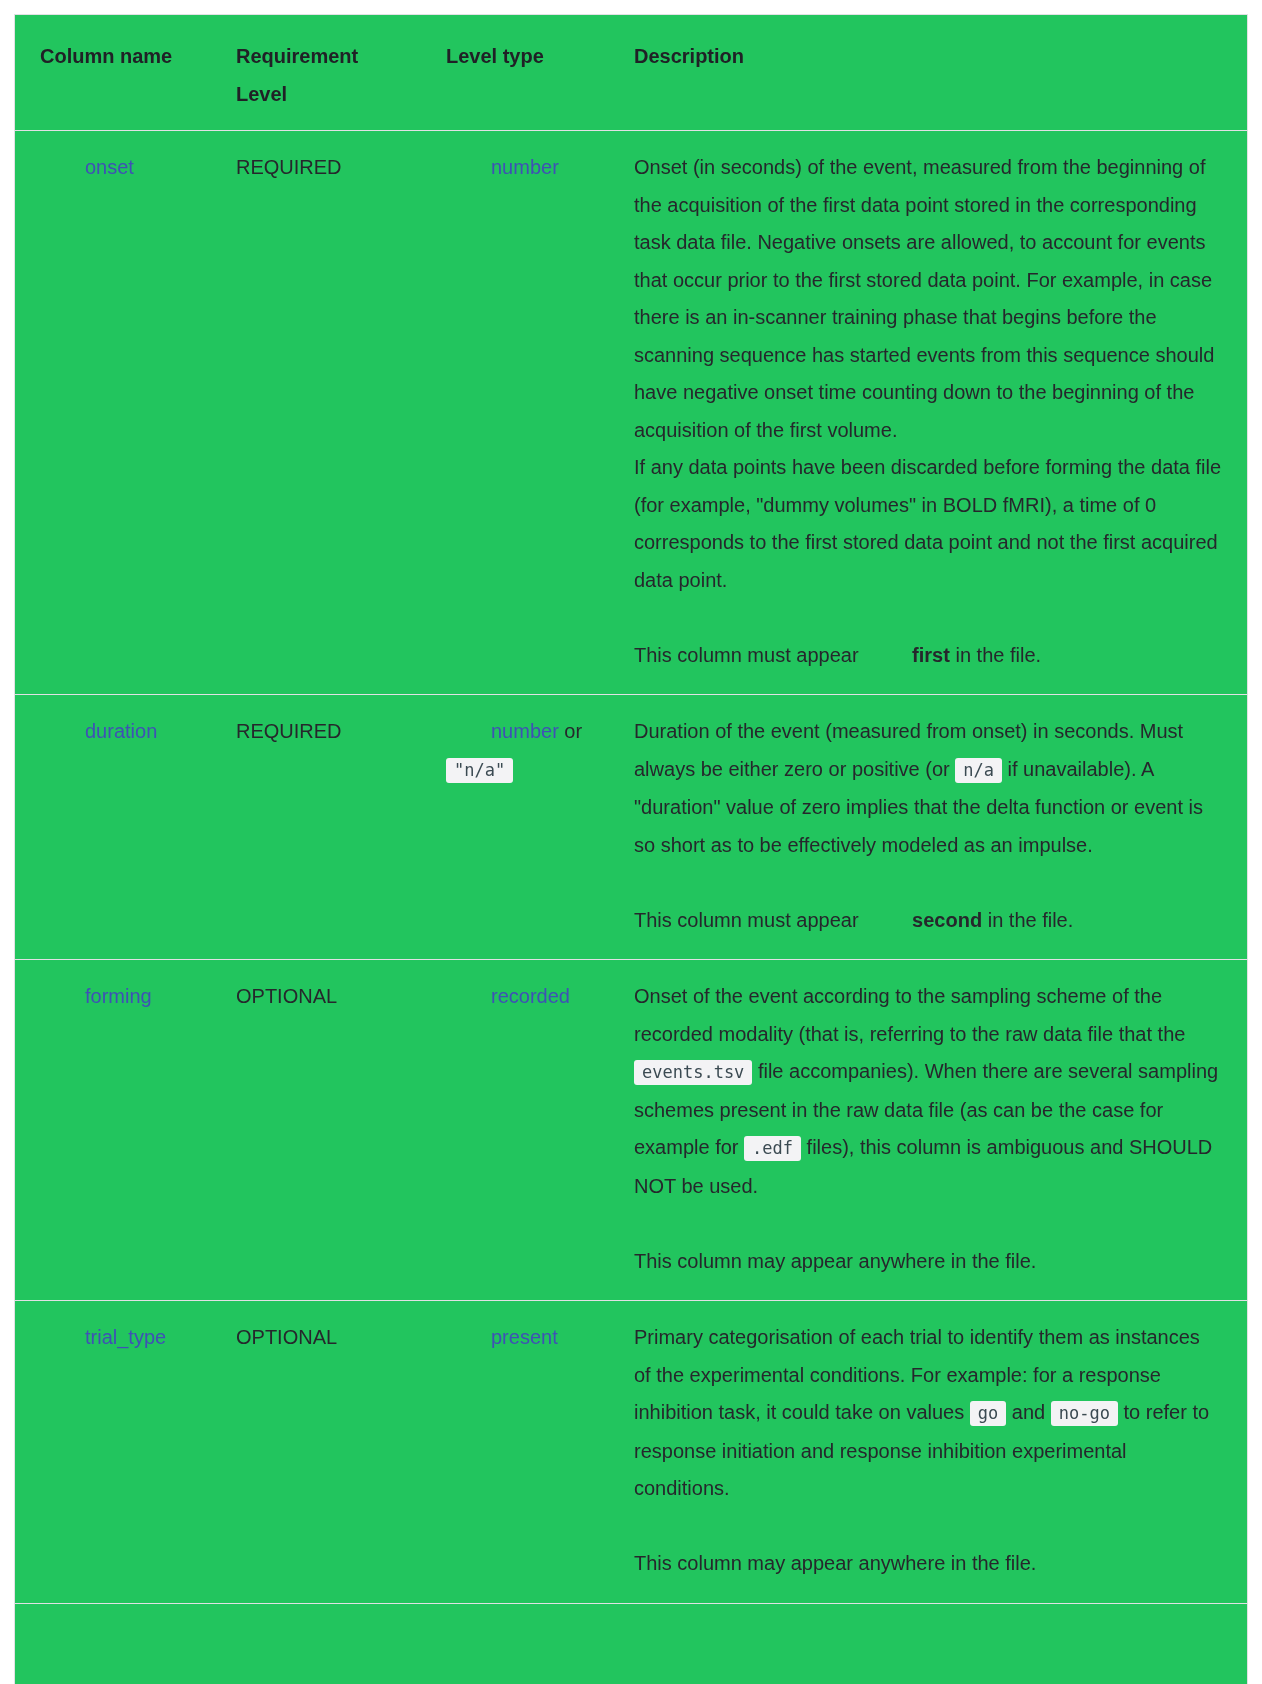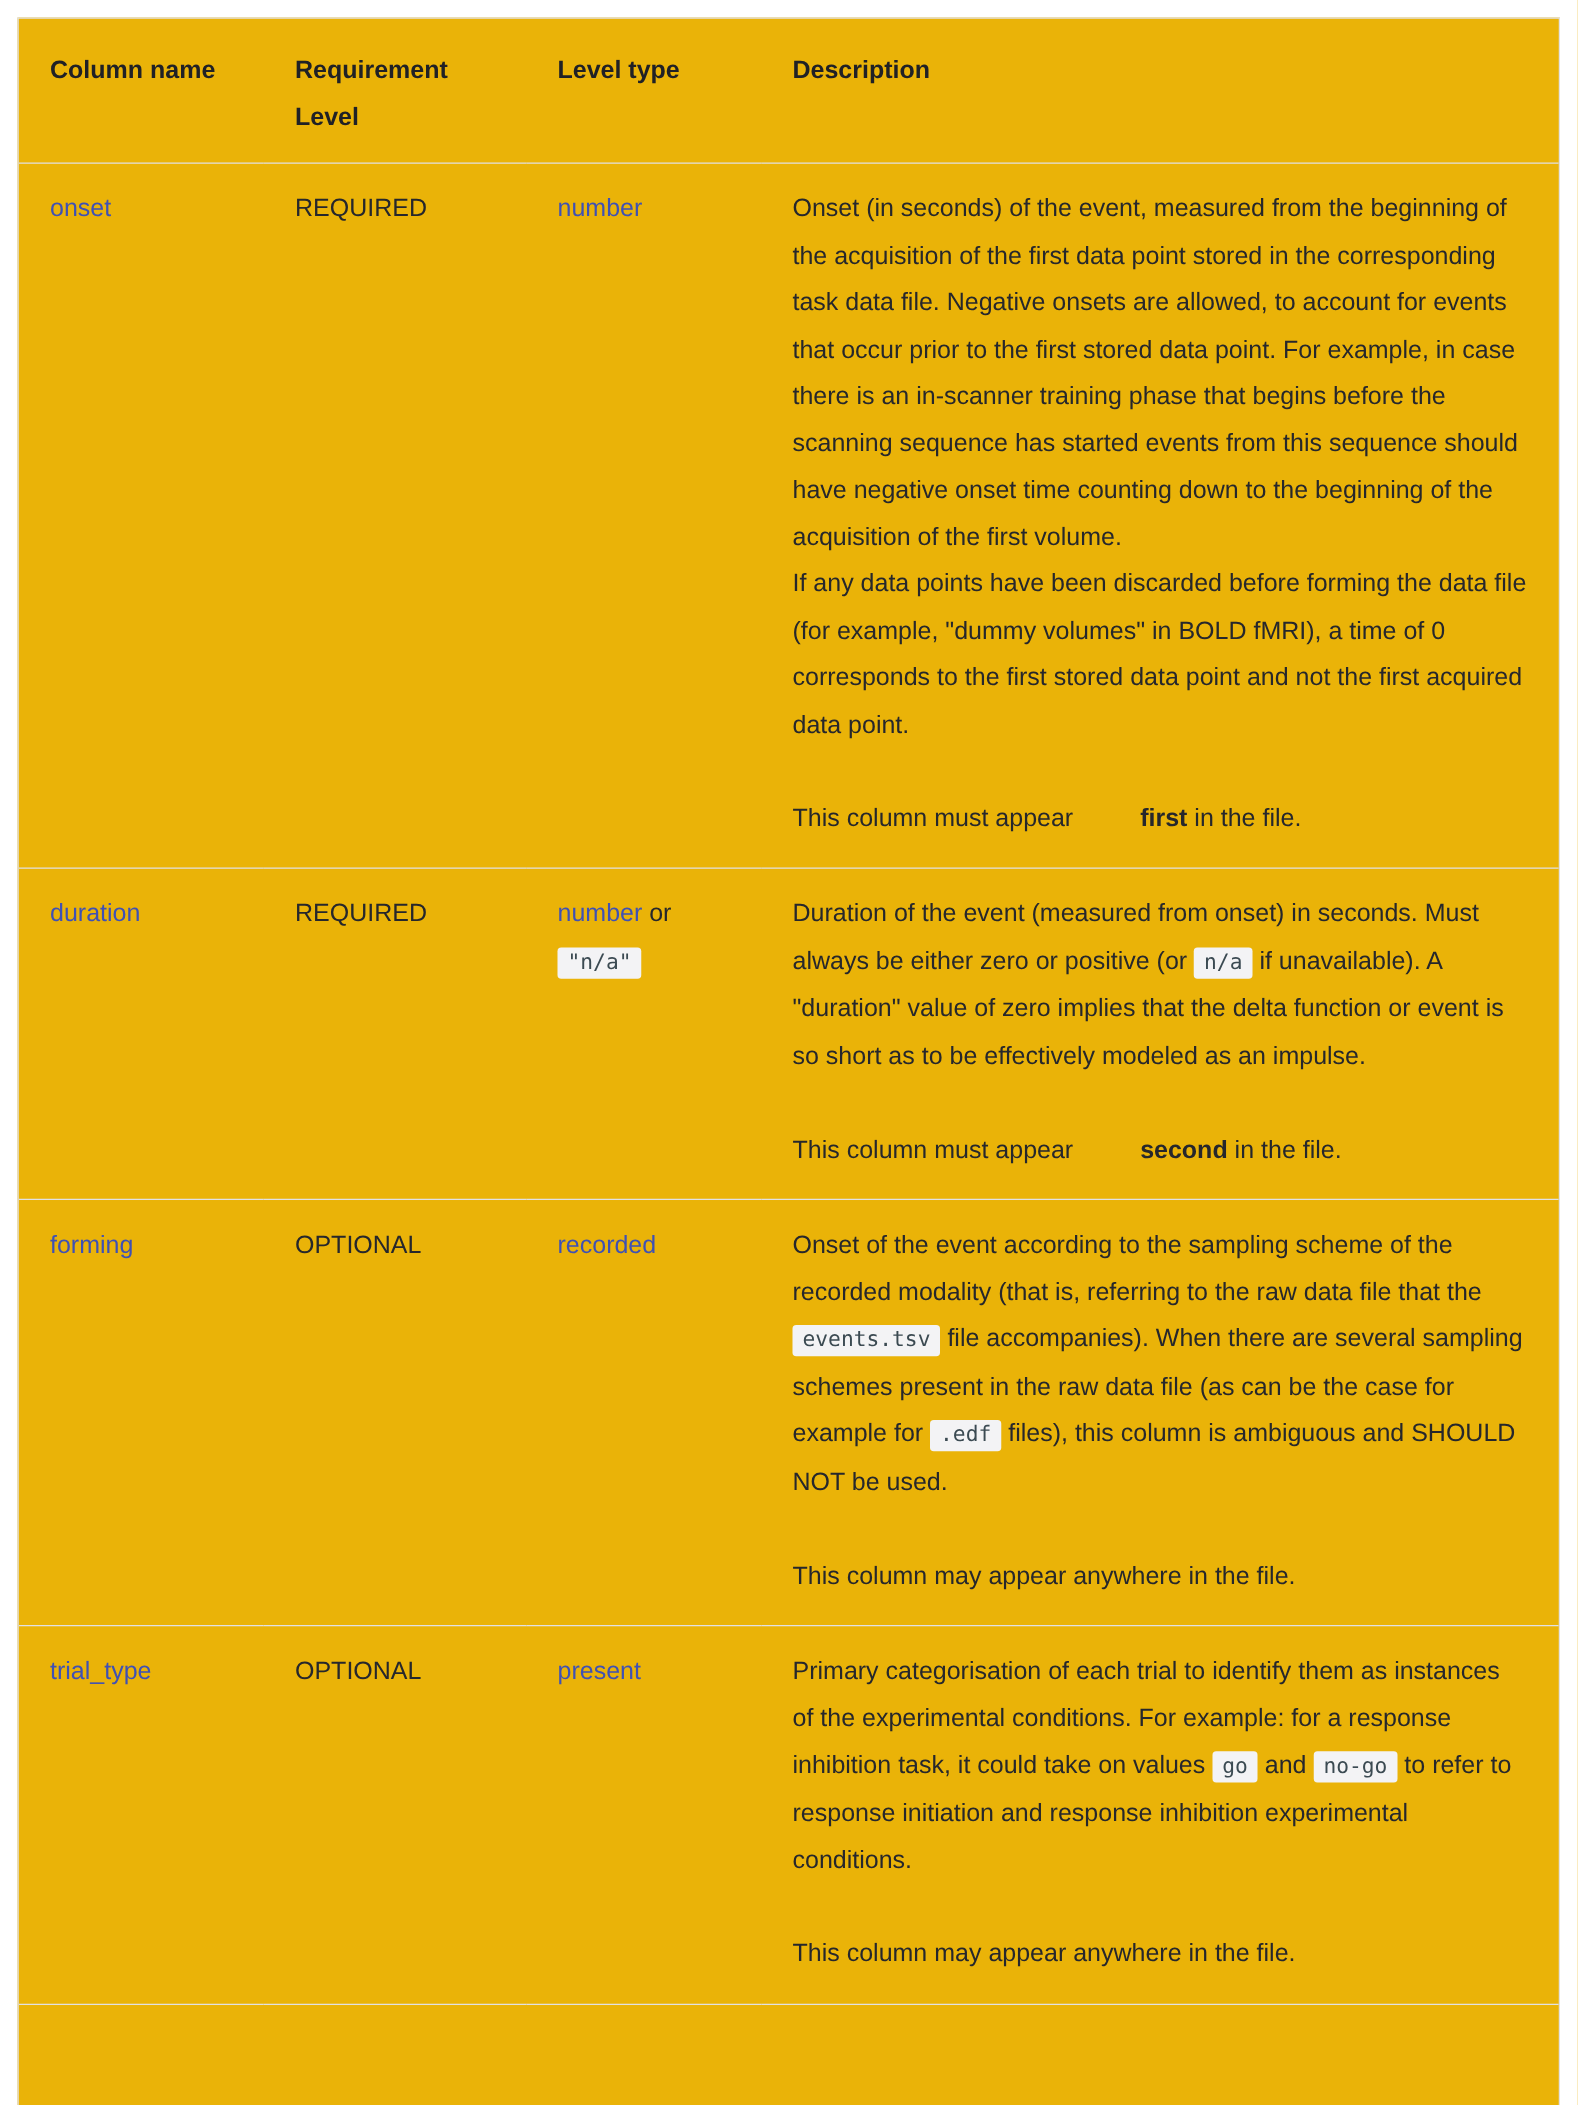--- a/index.html
+++ b/index.html
@@ -14,21 +14,21 @@
 
   .table-wrap {
     position: absolute;
     left: 14px;
     top: 14px;
     width: 1234px;
     height: 1670px;
     border: 1px solid #e1e1e4;
     border-bottom: none;
     overflow: hidden;
-    background: #eab308;
+    background: #22c55e;
   }
 
   table.def-table {
     width: 100%;
     border-collapse: collapse;
     table-layout: fixed;
     font-family: "Liberation Sans", sans-serif;
     font-size: 20px;
     line-height: 37.5px;
     color: #26272c;
@@ -52,20 +52,21 @@
     font-weight: 700;
     padding-top: 23px;
     padding-bottom: 17px;
     color: #202126;
   }
 
   a.link {
     color: #3f51b5;
     text-decoration: none;
     cursor: pointer;
+    margin-left: 45px;
   }
 
   code.chip {
     font-family: "DejaVu Sans Mono", "Liberation Mono", monospace;
     font-size: 17px;
     color: #3b4a52;
     background: #f3f3f5;
     padding: 2px 8px 3px 8px;
     border-radius: 3px;
     white-space: nowrap;

